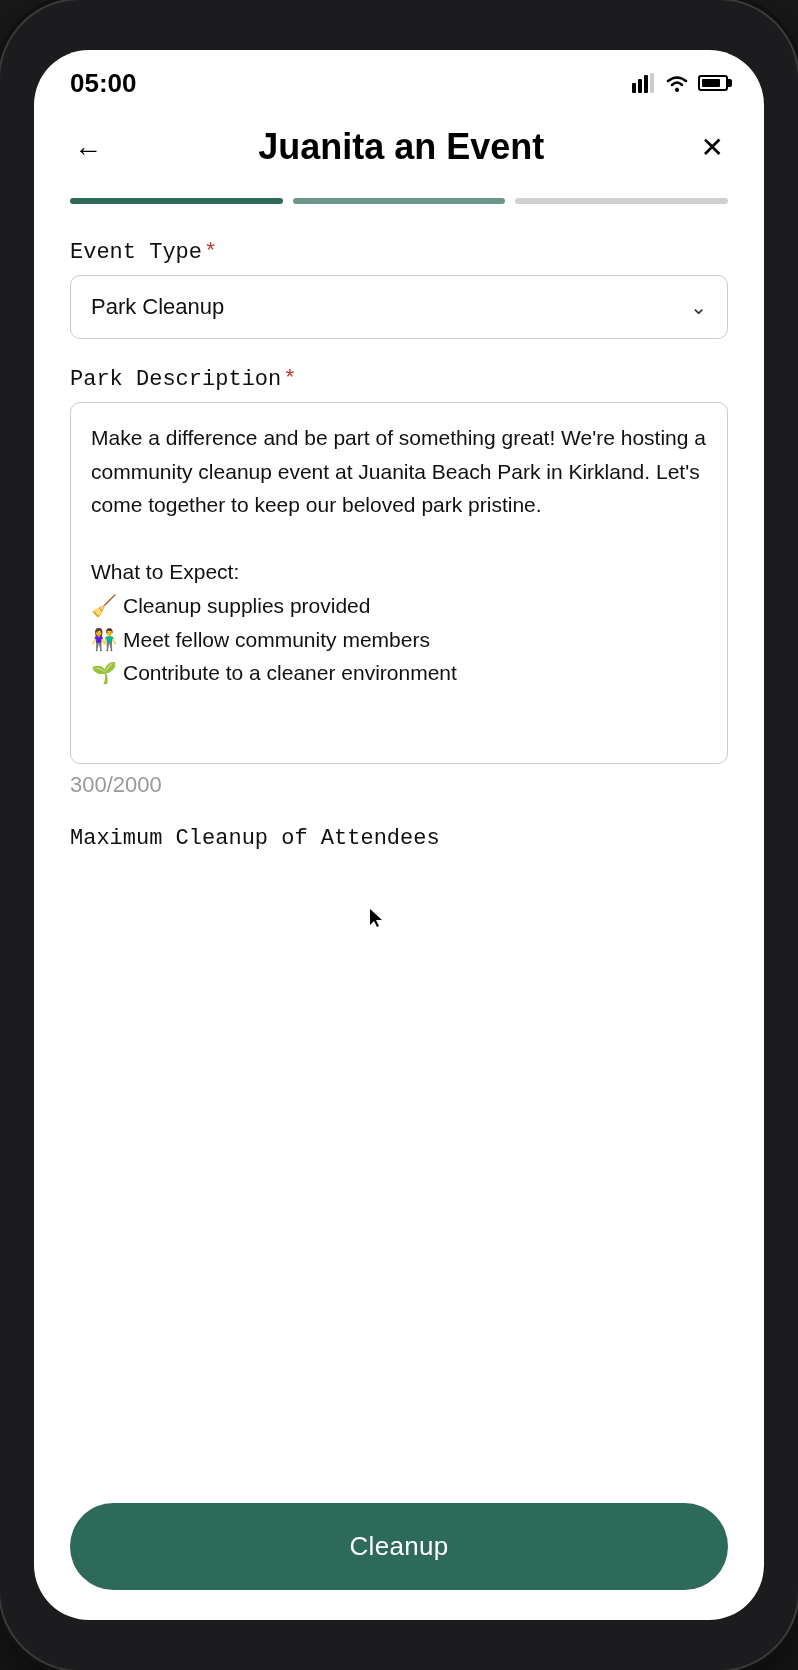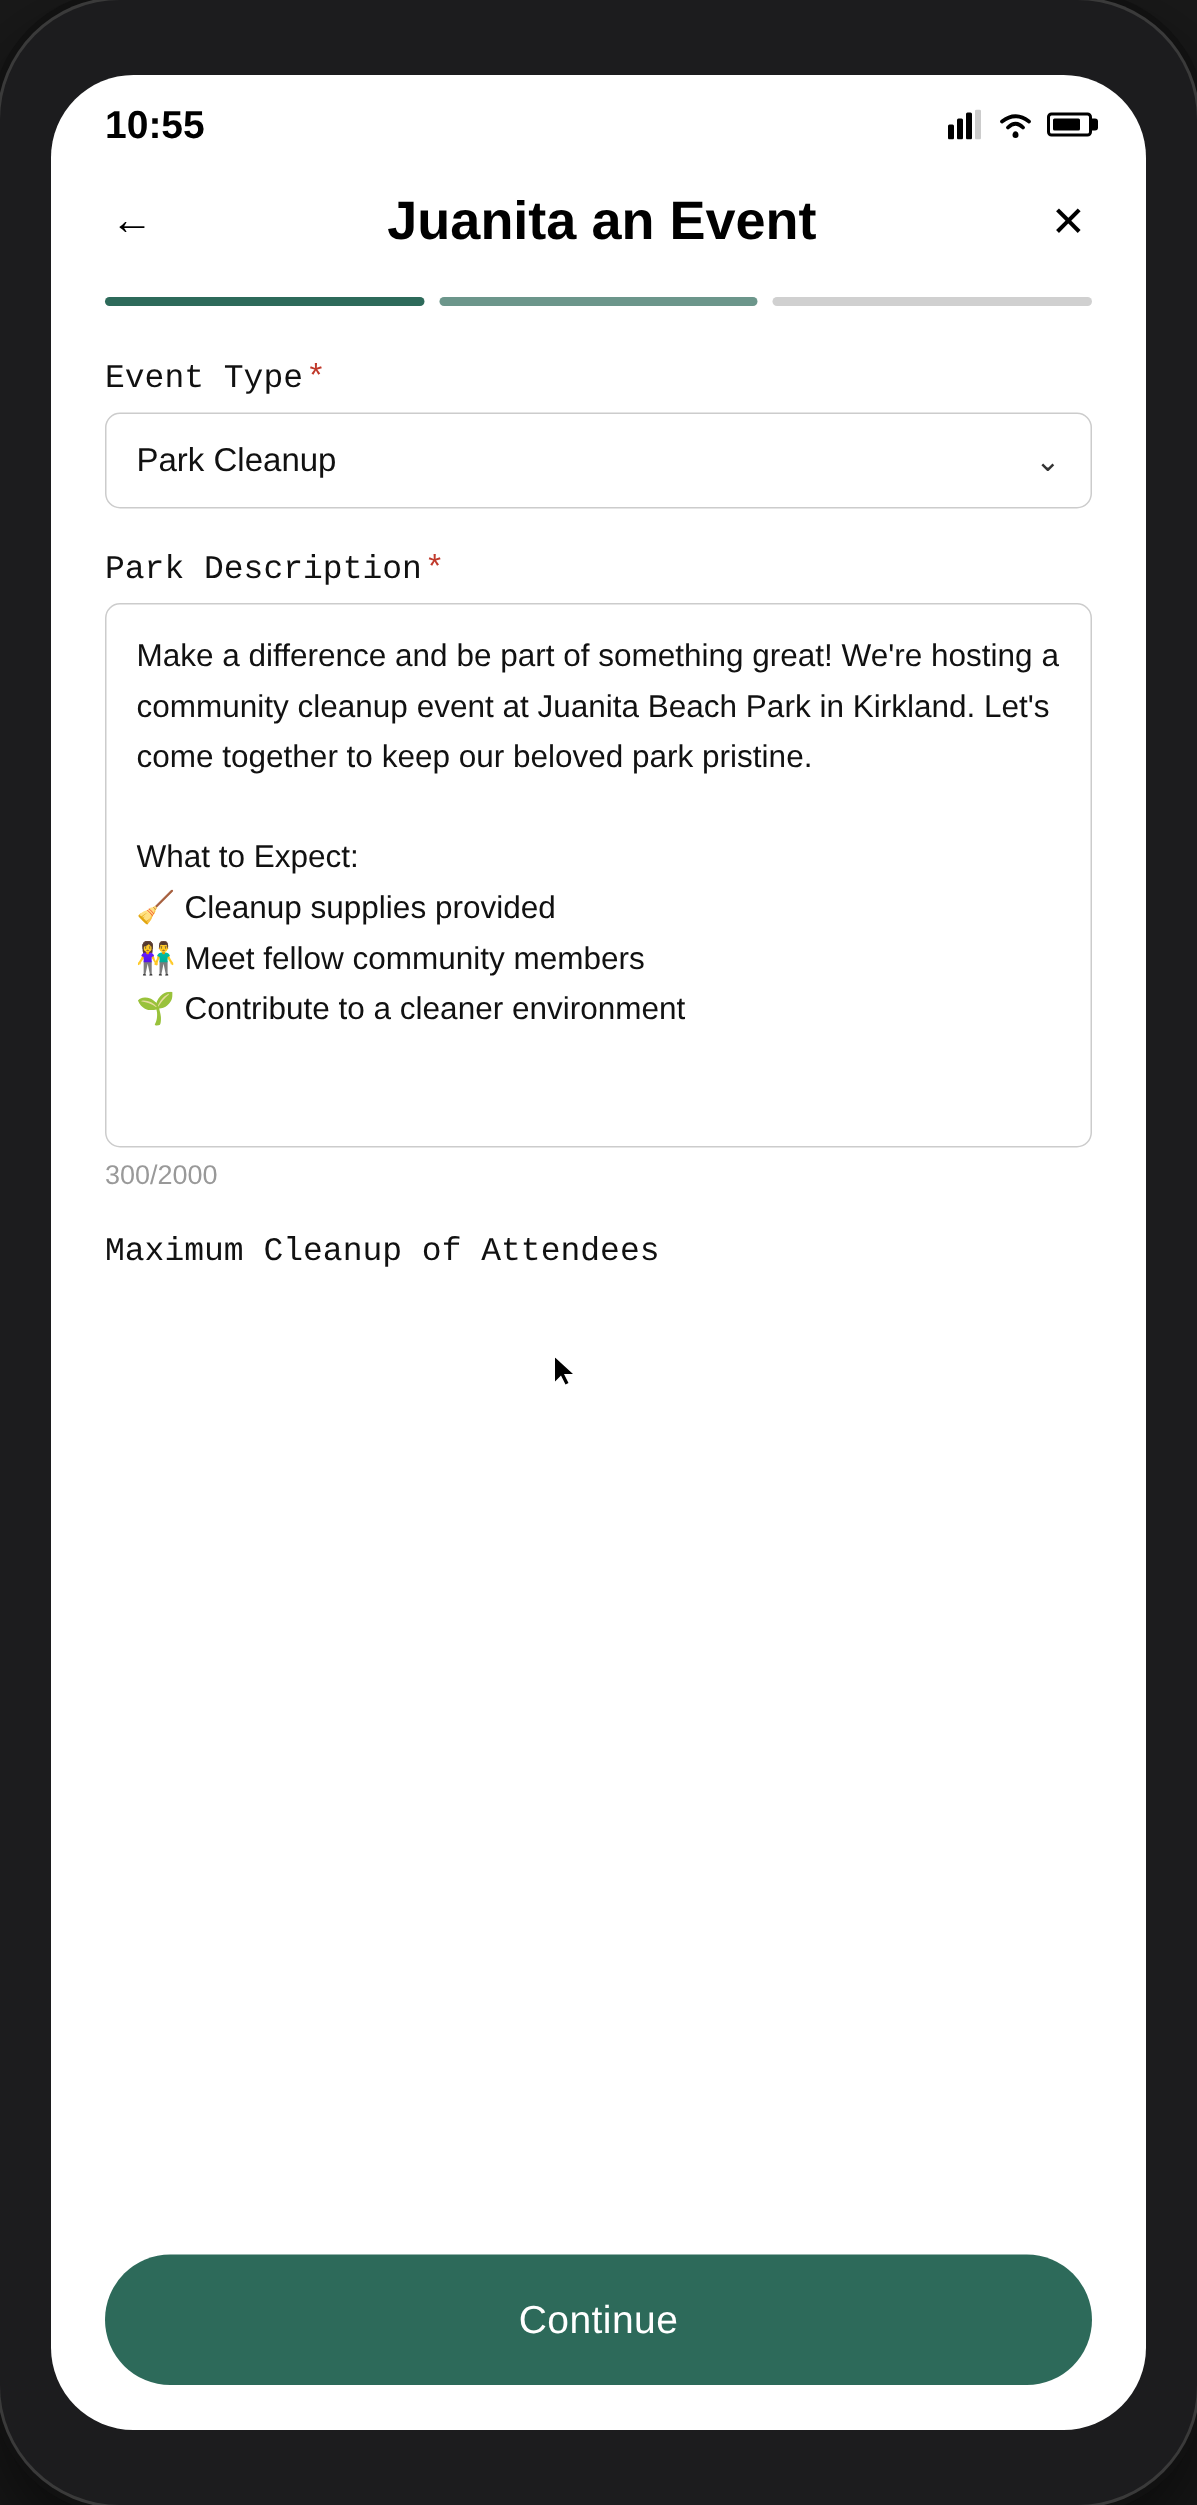--- a/index.html
+++ b/index.html
@@ -182,21 +182,21 @@
       min-height: 320px;
       border: none;
       outline: none;
       font-size: 21px;
       line-height: 1.6;
       color: #111;
       resize: none;
       font-family: inherit;
     }
     .char-count {
-      font-size: 18px;
+      font-size: 22px;
       color: #999;
       margin-top: 8px;
       text-align: left;
     }
     .input-field {
       border: 1.5px solid #ccc;
       border-radius: 10px;
       padding: 18px 20px;
       font-size: 22px;
       color: #111;
@@ -229,21 +229,21 @@
       height: 20px;
     }
   </style>
 </head>
 <body>
 
 <div class="phone-shell">
   <div class="phone-screen">
 
     <div class="status-bar">
-      <span class="status-time">10:55</span>
+      <span class="status-time">05:00</span>
       <div class="status-icons">
 
         <svg class="signal-icon" viewBox="0 0 24 20" fill="none">
           <rect x="0" y="10" width="4" height="10" fill="#000" rx="1"></rect>
           <rect x="6" y="6" width="4" height="14" fill="#000" rx="1"></rect>
           <rect x="12" y="2" width="4" height="18" fill="#000" rx="1"></rect>
           <rect x="18" y="0" width="4" height="20" fill="#ccc" rx="1"></rect>
         </svg>
 
         <svg class="wifi-icon" viewBox="0 0 26 20" fill="none">
@@ -301,17 +301,17 @@
       <div class="field-section">
         <div class="field-label">Maximum Cleanup of Attendees</div>
       </div>
 
       <div class="cursor-area">
         <svg class="cursor-pointer" viewBox="0 0 16 20" fill="none">
           <path d="M0 0 L0 16 L4 12 L7 18 L9 17 L6 11 L12 11 Z" fill="#000"></path>
         </svg>
       </div>
 
-      <button class="continue-btn">Continue</button>
+      <button class="continue-btn">Cleanup</button>
 
     </div>
   </div>
 </div>
 
 </body></html>

